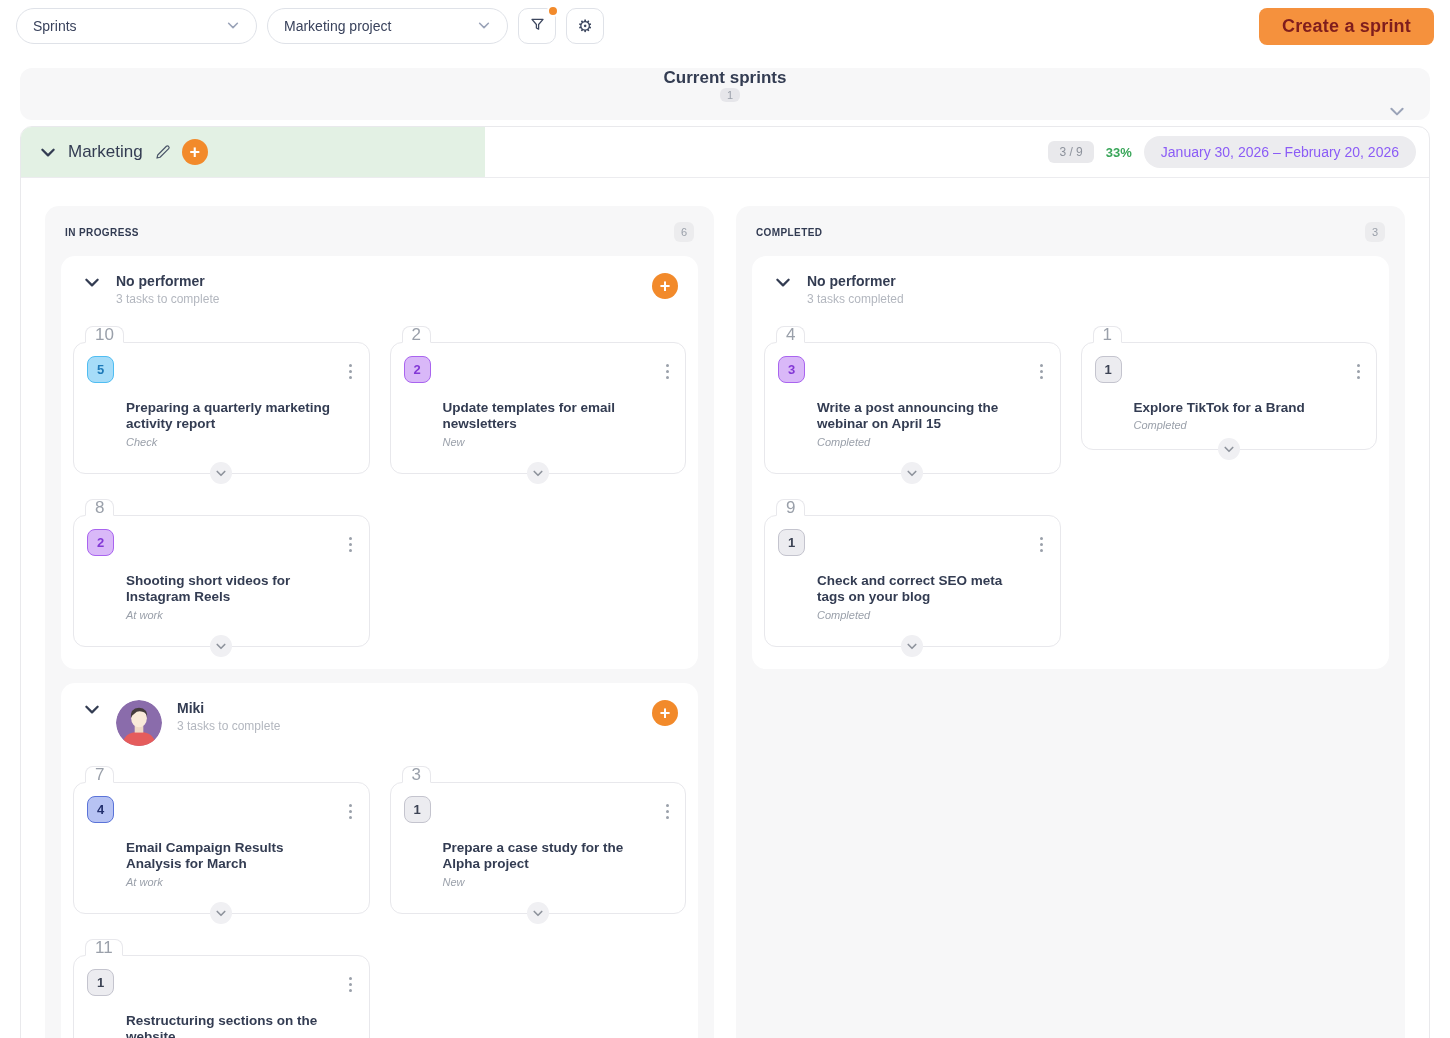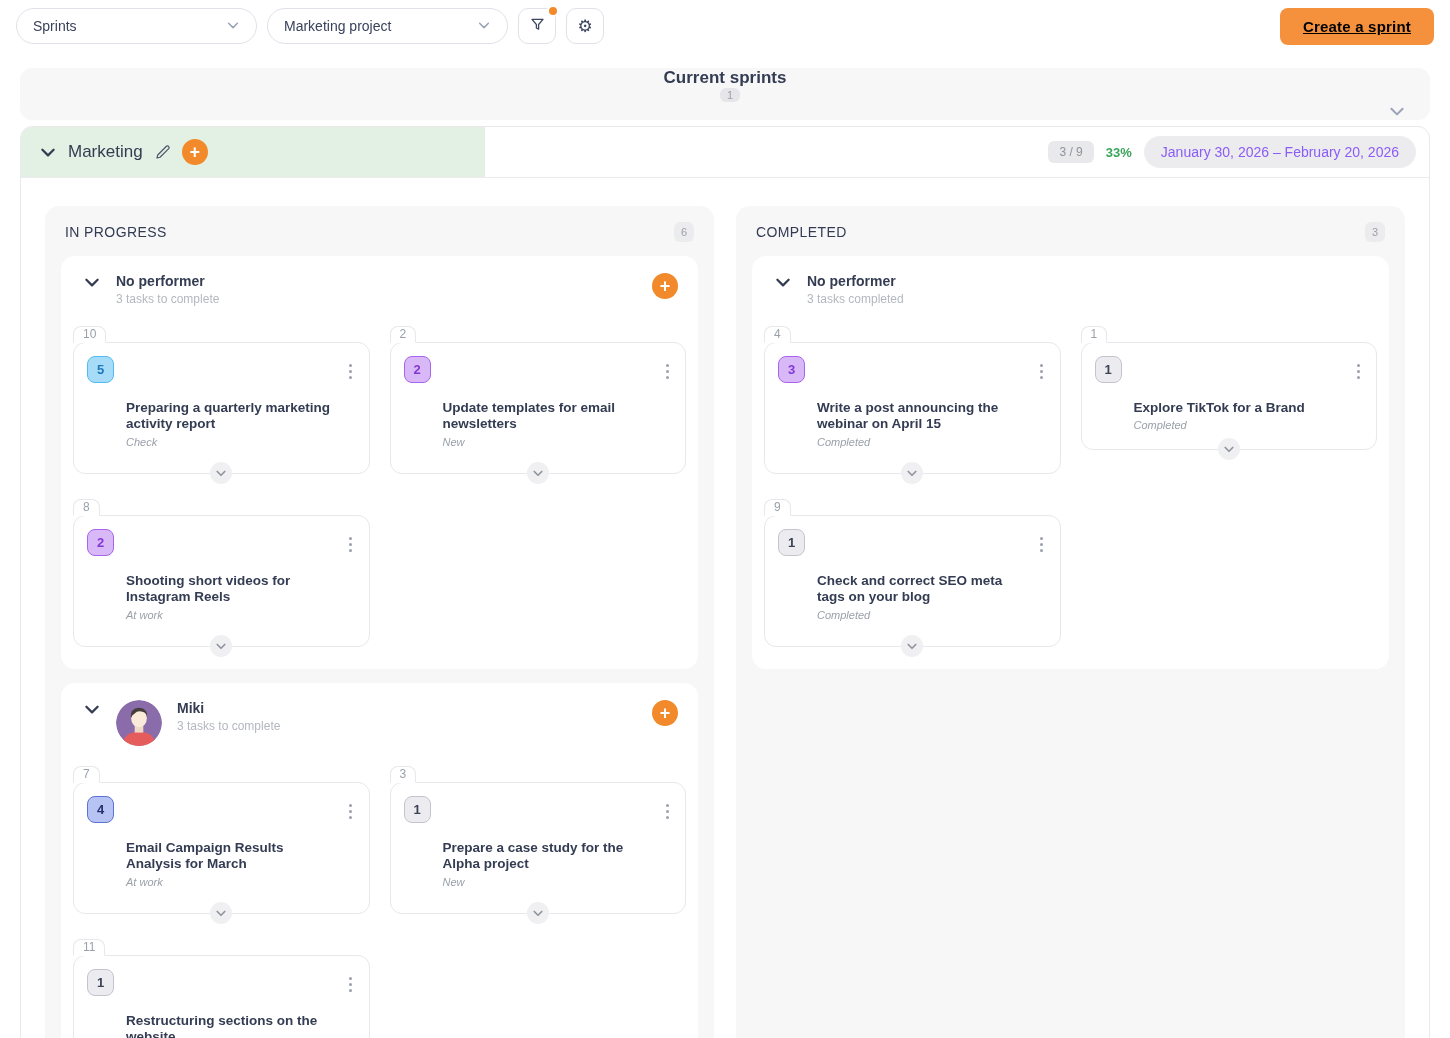--- a/index.html
+++ b/index.html
@@ -10,22 +10,22 @@
   .toolbar { display:flex; align-items:center; gap:10px; padding:8px 16px; height:52px; }
   .select { width:241px; height:36px; border:1px solid #dfe2e8; border-radius:18px;
     display:flex; align-items:center; justify-content:space-between; padding:0 16px;
     font-size:14px; color:#39425c; background:#fff; cursor:pointer; }
   .select .chev { color:#9aa3b8; }
   .icon-btn { width:38px; height:36px; border:1px solid #dfe2e8; border-radius:10px;
     background:#fff; display:flex; align-items:center; justify-content:center;
     color:#3c465e; position:relative; cursor:pointer; }
   .filter-dot { position:absolute; top:-4px; right:-4px; width:12px; height:12px;
     background:#f28a2b; border:2px solid #fff; border-radius:50%; }
-  .create-btn { margin-left:auto; height:37px; background:#f5913d; color:#000000; border:none;
-    border-radius:8px; padding:0 23px; font-size:15px; font-weight:700; letter-spacing:.2px; cursor:pointer;text-decoration:underline; }
+  .create-btn { margin-left:auto; height:37px; background:#f5913d; color:#7f1d1d; border:none;
+    border-radius:8px; padding:0 23px; font-size:18px; font-weight:700; letter-spacing:.2px; cursor:pointer; }
 
   
   .section-bar { margin:16px 20px 0; background:#f7f7f8; border-radius:12px; height:52px;
     display:flex; align-items:center; padding:0 24px;flex-direction:column; }
   .section-title { font-size:17px; font-weight:600; color:#333c52; }
   .count-chip { margin-left:10px; min-width:20px; height:20px; padding:0 6px; background:#e6e6ea;
     border-radius:6px; font-size:11px; color:#9aa0aa; display:flex; align-items:center; justify-content:center; }
   .section-chevron { margin-left:auto; color:#9aa3b8; cursor:pointer; display:flex; }
   .up { transform:rotate(180deg); }
 
@@ -41,37 +41,37 @@
     line-height:1; cursor:pointer; flex-shrink:0; border:none; }
   .sprint-header-right { margin-left:auto; display:flex; align-items:center; gap:12px; padding-right:13px; }
   .ratio-chip { background:#e9e9ec; border-radius:6px; padding:4px 11px; font-size:12px; color:#8d929c; }
   .percent { font-size:13px; font-weight:700; color:#3aa65a; }
   .date-pill { background:#ececef; border-radius:17px; padding:8px 17px; font-size:14px; color:#8b5cf6; }
 
   
   .columns { display:flex; gap:22px; padding:28px 24px 25px; align-items:stretch; }
   .panel { flex:1; background:#f7f7f8; border-radius:14px; padding:14px 16px 16px; }
   .panel-head { display:flex; align-items:center; justify-content:space-between; padding:2px 4px 0; }
-  .panel-title { font-size:14px; font-weight:400; color:#323b52; letter-spacing:.4px; }
+  .panel-title { font-size:10px; font-weight:700; color:#323b52; letter-spacing:.4px; }
   .panel-count { min-width:20px; height:20px; background:#ececee; border-radius:6px; font-size:11px;
     color:#9aa0aa; display:flex; align-items:center; justify-content:center; padding:0 5px; }
 
   .group { background:#fff; border-radius:14px; margin-top:14px; padding:0 12px 22px; }
   .group-head { display:flex; align-items:flex-start; gap:15px; padding:17px 8px 12px 10px; }
   .group-chev { color:#333c52; display:flex; cursor:pointer; }
   .avatar { width:46px; height:46px; border-radius:50%; overflow:hidden; flex-shrink:0; }
   .group-name { font-size:14px; font-weight:700; color:#333c52; }
   .group-sub { font-size:12px; color:#b3b7bf; margin-top:3px; }
   .group-add { margin-left:auto; }
 
   .tasks { display:grid; grid-template-columns:1fr 1fr; gap:25px 20px; align-items:start; padding-top:8px; }
   .task { position:relative; padding-top:16px; }
-  .task-tab { position:absolute; top:0; left:0; height:17px; background:#fff;
+  .task-tab { position:absolute; top:0; left:12px; height:17px; background:#fff;
     border:1px solid #e8e8ec; border-bottom:1px solid #fff; border-radius:8px 8px 0 0;
-    padding:0 9px; font-size:12px; color:#9aa0aa; line-height:15px; z-index:2; }
+    padding:0 9px; font-size:17px; color:#9aa0aa; line-height:15px; z-index:2; }
   .card { position:relative; background:#fff; border:1px solid #e8e8ec; border-radius:12px;
     padding:13px 10px 25px 13px; display:flex; gap:12px; }
   .card.short { padding-bottom:18px; }
   .points { width:27px; height:27px; border-radius:8px; display:flex; align-items:center;
     justify-content:center; font-size:13px; font-weight:600; border:1.5px solid; flex-shrink:0; }
   .pt-blue   { background:#a6dcf8; border-color:#4fbdf2; color:#1d79b8; }
   .pt-purple { background:#d9b8f8; border-color:#a964ef; color:#8338d6; }
   .pt-indigo { background:#b7c3f3; border-color:#5a73d8; color:#23306e; }
   .pt-gray   { background:#ececf0; border-color:#c4c4ce; color:#3c4354; }
   .task-body { flex:1;margin-top:44px; }

